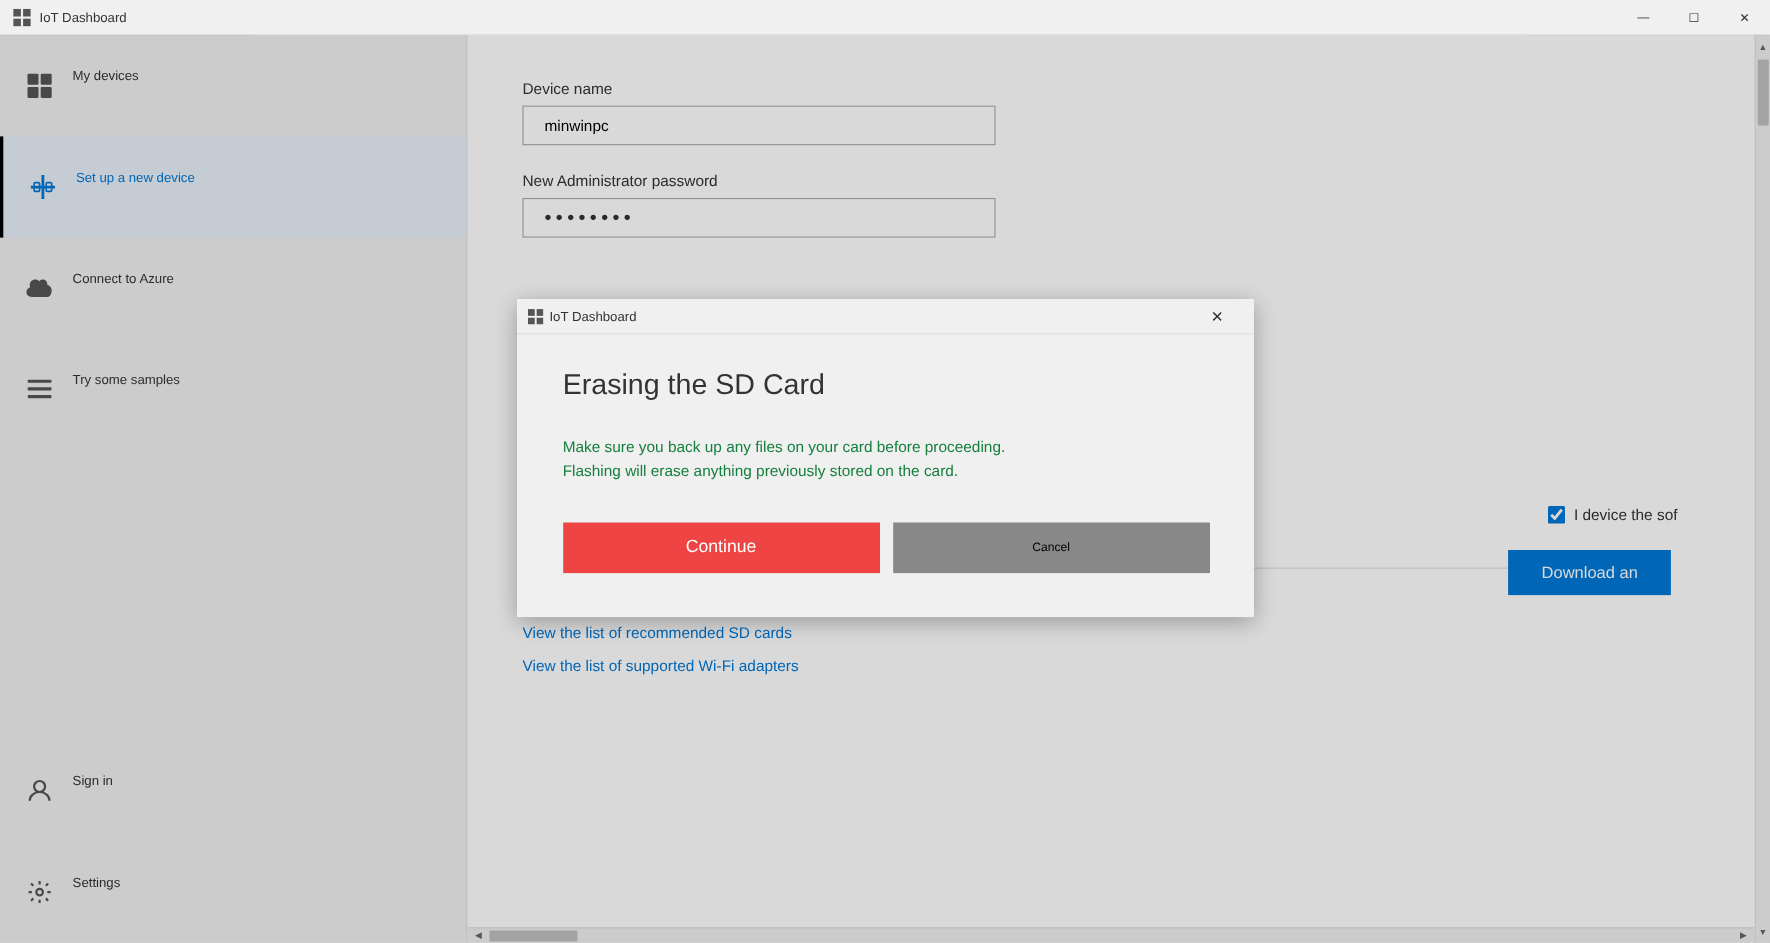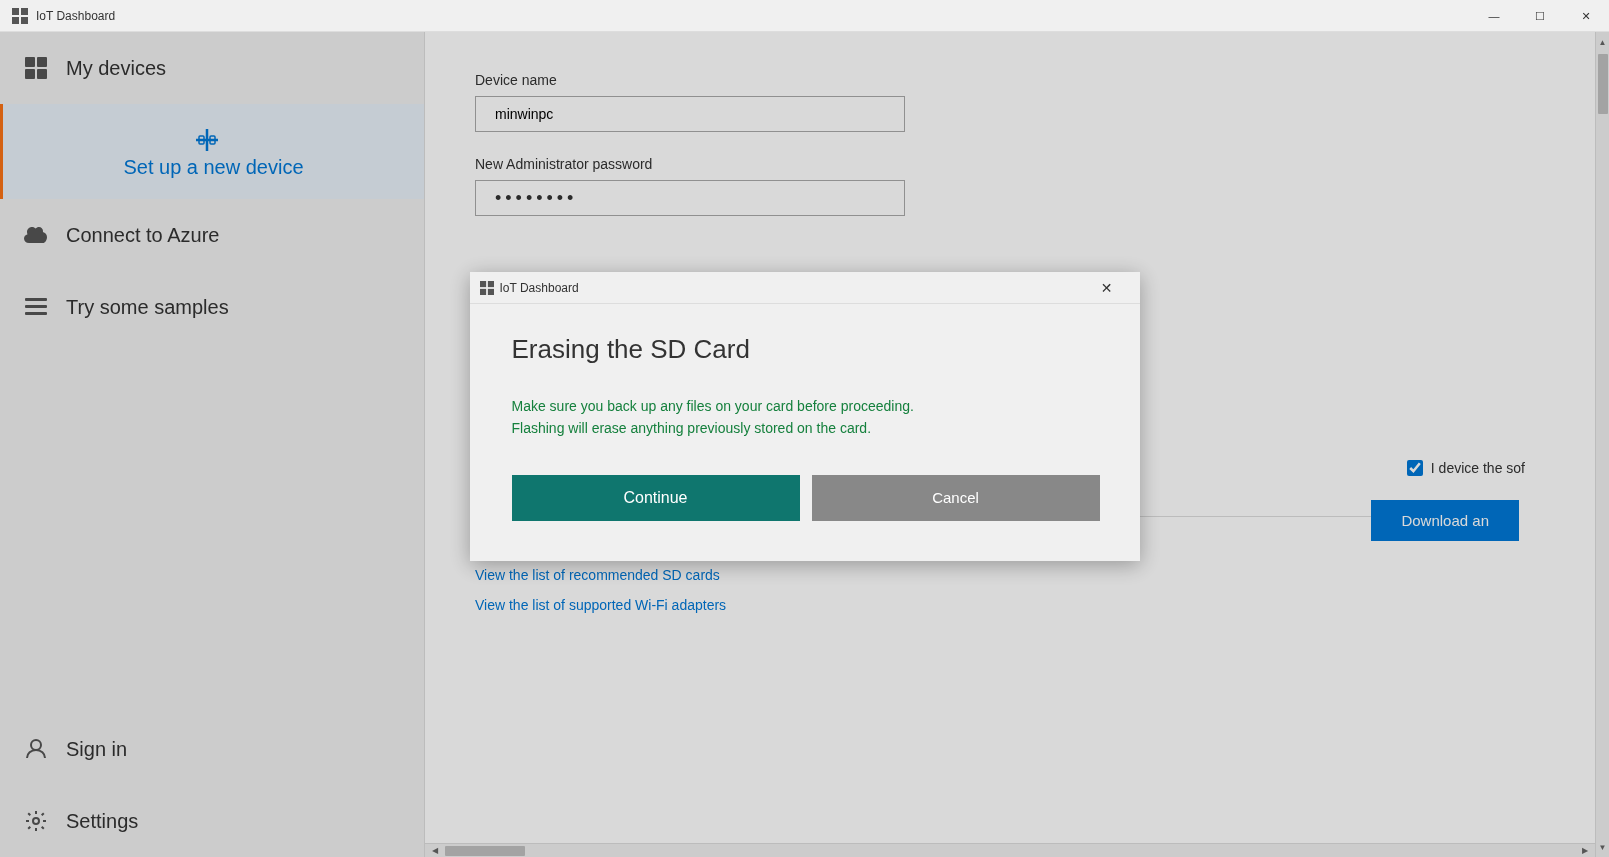--- a/index.html
+++ b/index.html
@@ -64,32 +64,31 @@
     .sidebar {
       width: 425px;
       background: #f0f0f0;
       display: flex;
       flex-direction: column;
       border-right: 1px solid #ddd;
       flex-shrink: 0;
     }
     .sidebar-item {
       display: flex;
-      align-items: center;
-      padding: 20px 20px;
+      align-items: flex-start;
+      padding: 30px 20px;
       cursor: pointer;
       position: relative;
-      font-size: 20px;
+      font-size: 12px;
       color: #333;
     }
     .sidebar-item.active {
       color: #0078d7;
-      border-left: 3px solid #f97316;
+      border-left: 3px solid #000000;
       background: #e8f0f8;
-      flex-direction: column;
     }
     .sidebar-item .item-icon {
       width: 32px;
       height: 32px;
       margin-right: 14px;
       display: flex;
       align-items: center;
       justify-content: center;
       font-size: 20px;
       flex-shrink: 0;
@@ -302,35 +301,35 @@
       color: #15803d;
       line-height: 1.6;
       margin-bottom: 35px;
     }
     .modal-buttons {
       display: flex;
       gap: 12px;
     }
     .btn-continue {
       flex: 1;
-      background: #0f766e;
+      background: #ef4444;
       color: white;
       border: none;
       padding: 14px;
       font-size: 16px;
       cursor: pointer;
       font-family: 'Segoe UI', sans-serif;
     }
     .btn-cancel {
       flex: 1;
       background: #888;
-      color: #ffffff;
+      color: #000000;
       border: none;
       padding: 14px;
-      font-size: 15px;
+      font-size: 11px;
       cursor: pointer;
       font-family: 'Segoe UI', sans-serif;
     }
   </style>
 </head>
 <body>
 
 <div class="title-bar">
   <div class="title-bar-icon">
     <svg width="16" height="16" viewBox="0 0 16 16" fill="#555">

